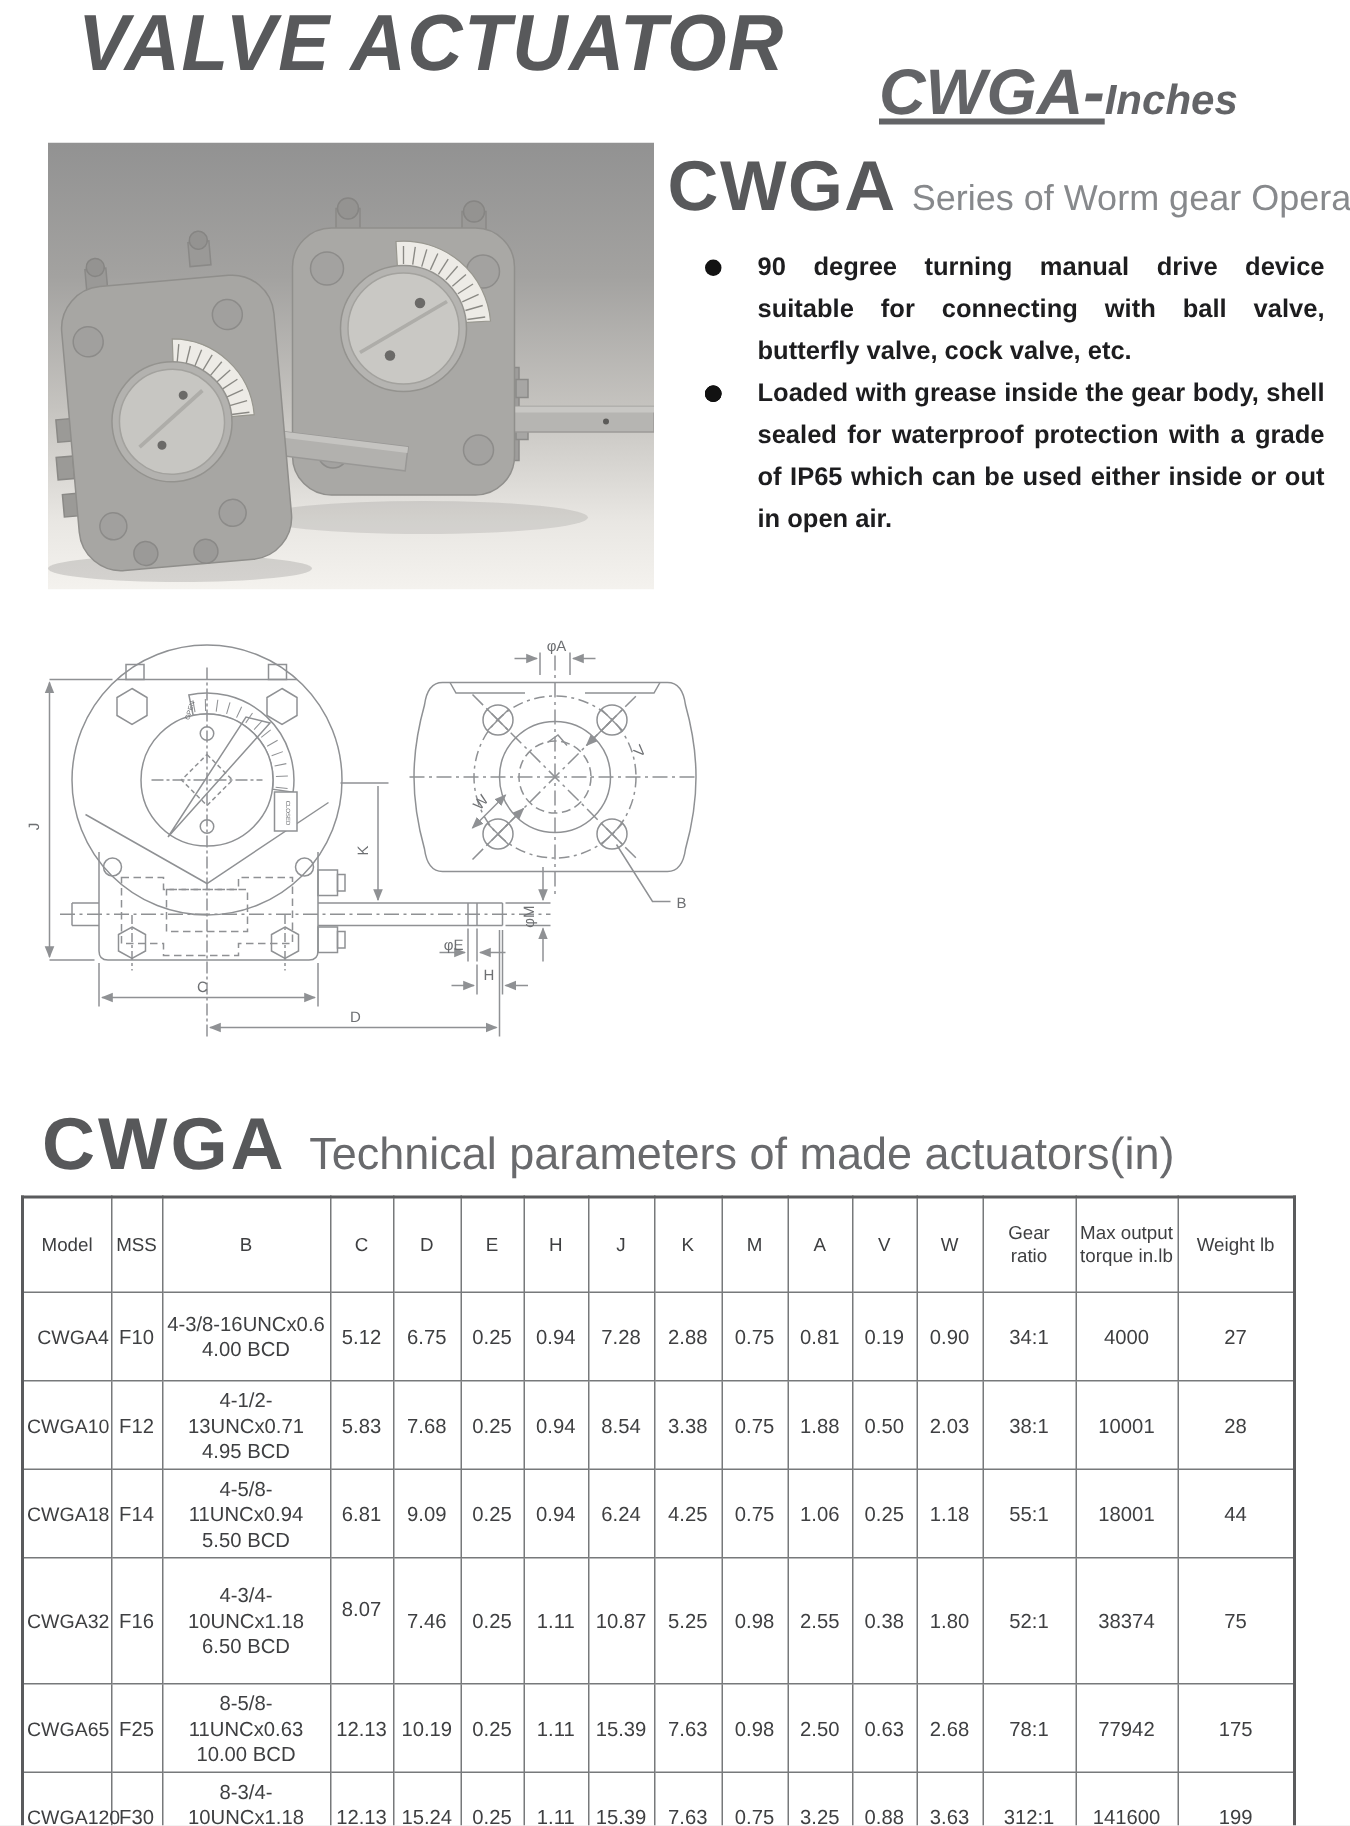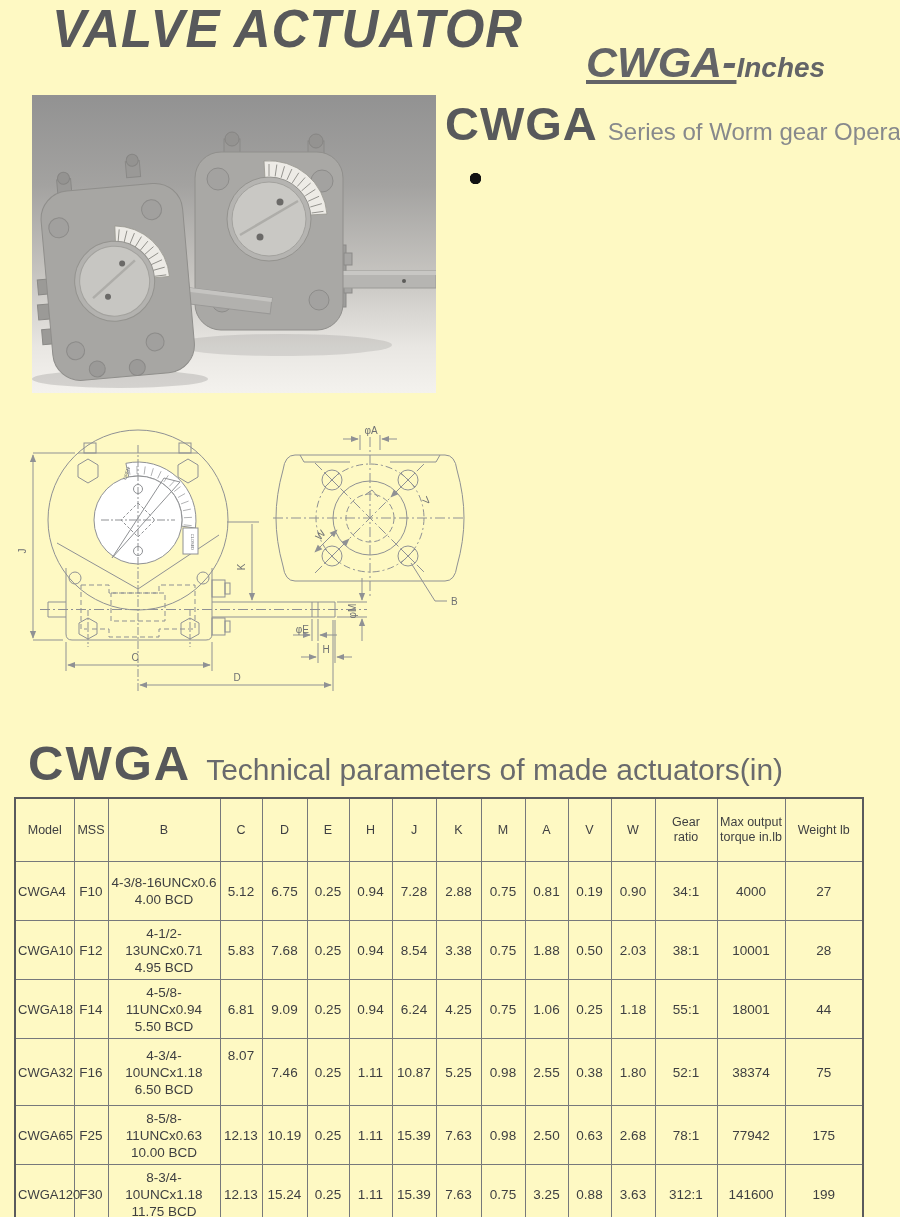--- a/index.html
+++ b/index.html
@@ -1,16 +1,16 @@
 <!DOCTYPE html>
 <html><head>
 <meta charset="utf-8">
 <style>
   html,body{margin:0;padding:0;background:#e9e9e9;}
-  .page{position:relative;width:900px;height:1217px;background:#fef9c3;margin:0 auto;
+  .page{position:relative;width:900px;height:1217px;background:#ffffff;margin:0 auto;
         font-family:"Liberation Sans",sans-serif;overflow:hidden;}
 
   
   .main-title{position:absolute;left:52px;top:0px;margin:0;font-size:51px;line-height:56px;
               font-weight:bold;font-style:italic;color:#58595b;letter-spacing:1px;
               transform:scaleY(1.04);transform-origin:left top;}
   .series-tag{position:absolute;left:586px;top:38px;color:#636467;font-style:italic;
               font-weight:bold;white-space:nowrap;}
   .series-code{font-size:43px;letter-spacing:0px;text-decoration:underline;}
   .series-suffix{font-size:28px;letter-spacing:0px;}
@@ -35,22 +35,22 @@
   
   .tbl-head{position:absolute;left:28px;top:735px;display:flex;align-items:baseline;gap:15px;}
   .tbl-brand{font-size:49px;font-weight:bold;color:#57585a;letter-spacing:2px;}
   .tbl-sub{font-size:30px;color:#696a6d;white-space:nowrap;}
   table.spec{position:absolute;left:14px;top:797px;border-collapse:collapse;table-layout:fixed;
              width:848px;border:2px solid #5a5b5d;}
   .spec th{font-size:12.5px;font-weight:normal;color:#3e3f41;border:1px solid #77797b;
            height:62px;padding:0 2px;text-align:center;line-height:15px;}
   .spec td{font-size:13.5px;color:#3e3f41;border:1px solid #77797b;height:58px;
            text-align:center;padding:0 1px;line-height:17px;}
-  .spec td.model{text-align:left;padding-left:2px;font-size:13px;}
-  .spec td.vtop{vertical-align:top;padding-top:8px;}
+  .spec td.model{text-align:right;padding-left:2px;font-size:13px;}
+  .spec td.vtop{vertical-align:top;padding-top:25px;}
 </style>
 </head>
 <body>
 
 <div class="page">
 
   <h1 class="main-title">VALVE ACTUATOR</h1>
   <div class="series-tag"><span class="series-code">CWGA-</span><span class="series-suffix">Inches</span></div>
 
   <div class="photo">
@@ -146,23 +146,24 @@
       </g>
     </svg>
   </div>
 
   <div class="intro">
     <div class="intro-head">
       <span class="intro-brand">CWGA</span>
       <span class="intro-sub">Series of Worm gear Operators</span>
     </div>
     <ul class="bullets">
+      <li><span class="dot"></span><span>90 degree turning manual drive device suitable for connecting with ball valve, butterfly valve, cock valve, etc.</span></li>
       <li><span class="dot"></span></li>
       <li><span class="dot"></span></li>
-      <li><span class="dot"></span></li>
+      <li><span class="dot"></span><span>Loaded with grease inside the gear body, shell sealed for waterproof protection with a grade of IP65 which can be used either inside or out in open air.</span></li>
     </ul>
   </div>
 
   <div class="drawing">
     <svg width="450" height="290" viewBox="0 0 450 290" font-size="10">
       <defs>
         <marker id="ah" viewBox="0 0 10 10" refX="9" refY="5" markerWidth="8" markerHeight="8" orient="auto-start-reverse">
           <path d="M0,1 L10,5 L0,9 Z" fill="#8f9194"></path>
         </marker>
       </defs>

